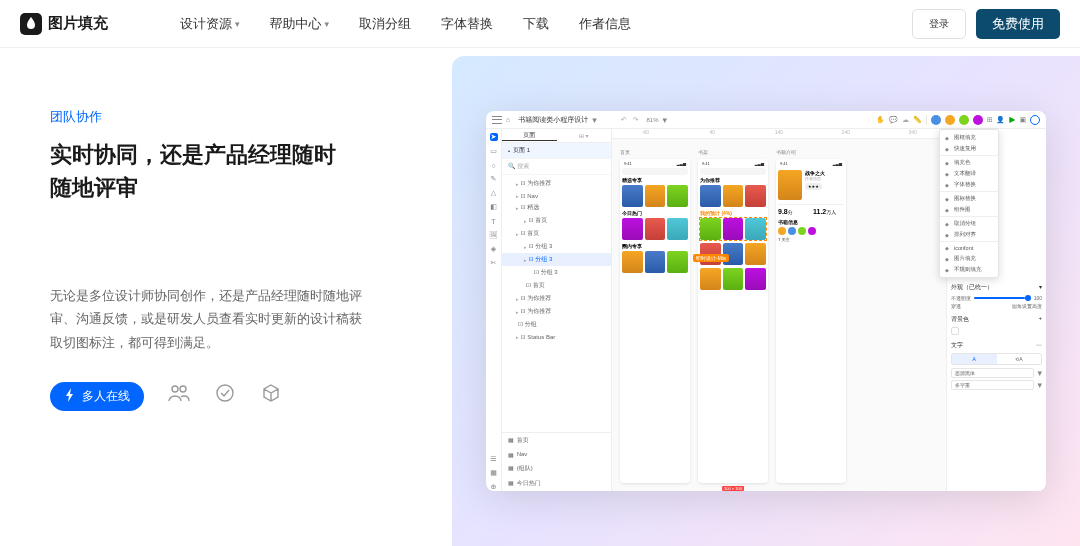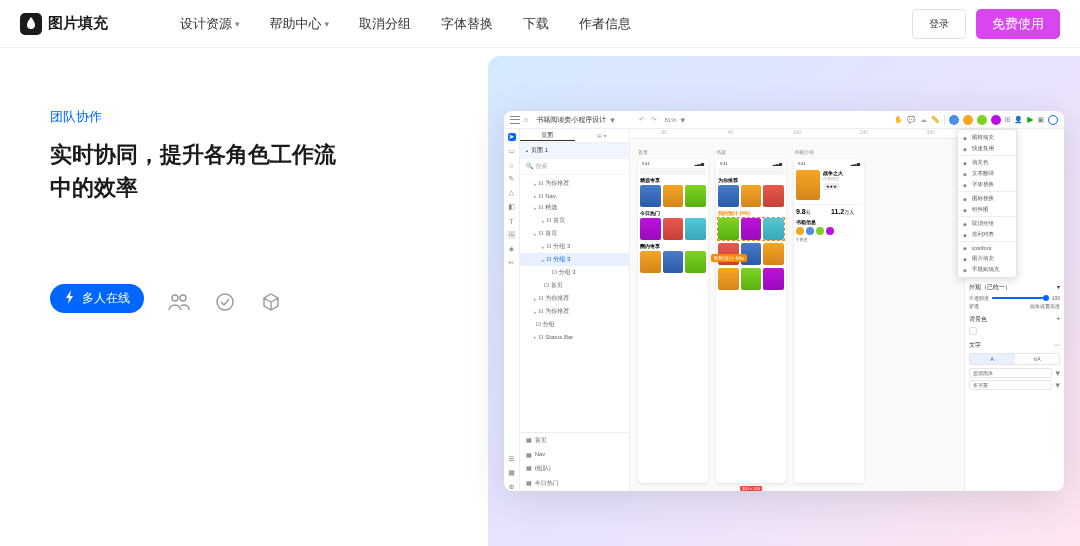--- a/index.html
+++ b/index.html
@@ -7,29 +7,29 @@
 
 
 .header { height: 48px; display: flex; align-items: center; padding: 0 20px; border-bottom: 1px solid #f0f0f0; }
 .logo { display: flex; align-items: center; gap: 6px; font-size: 15px; font-weight: 600; color: #1a1a1a; }
 .logo-icon { width: 22px; height: 22px; background: #1a1a1a; border-radius: 5px; display: flex; align-items: center; justify-content: center; }
 .nav { display: flex; gap: 30px; margin-left: 72px; font-size: 13px; color: #333; }
 .nav-item { display: flex; align-items: center; gap: 3px; cursor: pointer; }
 .caret { font-size: 9px; color: #888; }
 .header-actions { margin-left: auto; display: flex; gap: 10px; }
 .btn-outline { padding: 6px 16px; font-size: 10px; border: 1px solid #e0e0e0; border-radius: 5px; background: #fff; color: #333; cursor: pointer; }
-.btn-primary { padding: 6px 16px; font-size: 13px; border: none; border-radius: 5px; background: #d946ef; color: #fff; cursor: pointer; }
+.btn-primary { padding: 6px 16px; font-size: 13px; border: none; border-radius: 5px; background: #0c4a6e; color: #fff; cursor: pointer; }
 
 
 .content { display: flex; height: 498px; }
-.left-panel { width: 488px; padding: 60px 0 0 50px; }
+.left-panel { width: 452px; padding: 60px 0 0 50px; }
 .overline { color: #0066ff; font-size: 13px; font-weight: 500; margin-bottom: 12px; }
 .headline { font-size: 22px; font-weight: 700; color: #1a1a1a; line-height: 1.5; margin-bottom: 80px; max-width: 300px; }
 .description { font-size: 13px; color: #666; line-height: 1.8; margin-bottom: 28px; max-width: 320px; }
-.feature-row { display: flex; align-items: flex-end; gap: 24px; margin-bottom: 64px; }
+.feature-row { display: flex; align-items: flex-start; gap: 24px; margin-bottom: 64px; }
 .pill { display: inline-flex; align-items: center; gap: 6px; background: #0066ff; color: #fff; padding: 6px 14px; border-radius: 18px; font-size: 12px; font-weight: 500; }
 .feature-icon { width: 22px; height: 22px; color: #999; display: flex; align-items: center; justify-content: center; }
 .cta-outline { display: inline-flex; align-items: center; gap: 8px; padding: 8px 18px; border: 1px solid #333; border-radius: 20px; font-size: 13px; color: #333; cursor: pointer; }
 
 
 .right-panel { flex: 1; position: relative; background: linear-gradient(135deg, #d4e9ff 0%, #e8e3ff 50%, #ffe4f0 100%); border-radius: 12px 0 0 0; margin-top: 8px; display: flex; align-items: center; justify-content: center; }
 .editor { width: 560px; height: 380px; background: #fff; border-radius: 8px; box-shadow: 0 8px 40px rgba(0,0,0,.12); display: flex; flex-direction: column; font-size: 7px; overflow: hidden; }
 
 .ed-top { height: 18px; border-bottom: 1px solid #eee; display: flex; align-items: center; padding: 0 6px; gap: 4px; }
 .ed-hamburger { width: 10px; height: 8px; display: flex; flex-direction: column; justify-content: space-between; }
@@ -142,21 +142,22 @@
   </div>
   <div class="header-actions">
     <button class="btn-outline">登录</button>
     <button class="btn-primary">免费使用</button>
   </div>
 </div>
 
 <div class="content">
   <div class="left-panel">
     <div class="overline">团队协作</div>
-    <h1 class="headline">实时协同，提升各角色工作流中的效率</h1>
+    <h1 class="headline">实时协同，还是产品经理随时随地评审</h1>
+    <p class="description">无论是多位设计师协同创作，还是产品经理随时随地评审、沟通反馈，或是研发人员查看实时更新的设计稿获取切图标注，都可得到满足。</p>
     <div class="feature-row">
       <div class="pill">
         <span><svg width="12" height="14" viewBox="0 0 12 14">
               <path d="M7 0 L2 8 h3 l-1 6 5-8 H6 Z" fill="#fff"></path>
             </svg></span>
         <span>多人在线</span>
       </div>
       <div class="feature-icon">
           <svg width="22" height="20" viewBox="0 0 22 20" stroke="#999" fill="none" stroke-width="1.4">
             <circle cx="7" cy="6" r="3"></circle>

